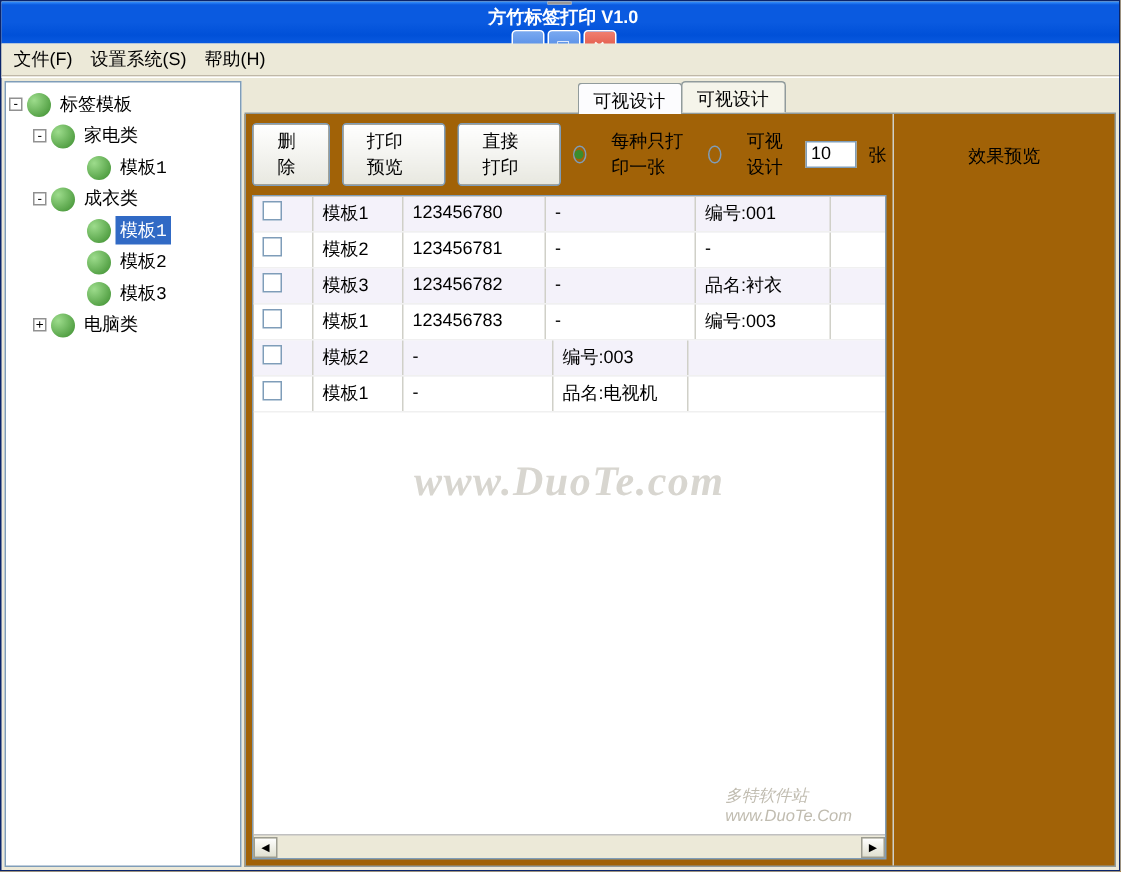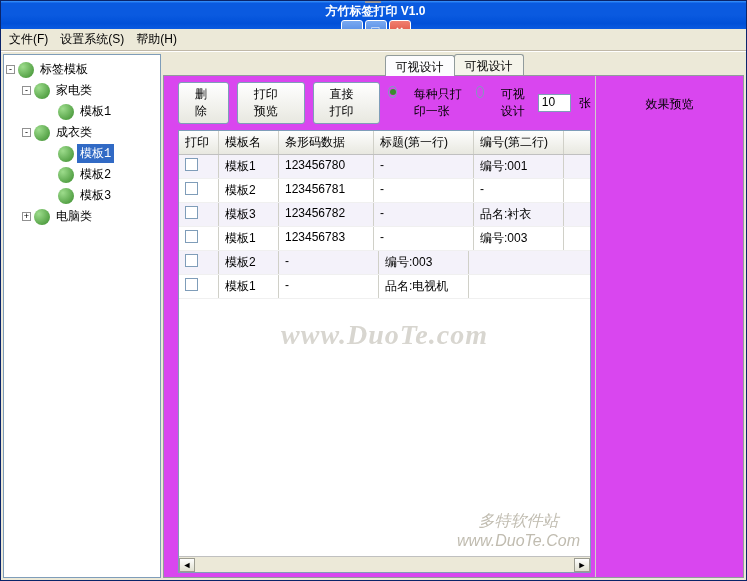--- a/index.html
+++ b/index.html
@@ -114,26 +114,25 @@
   border: 1px solid #919b9c;
   border-bottom:none;
   background:#f5f4ea;
   margin-right: -1px;
   border-radius: 3px 3px 0 0;
   position:relative;
 }
 .tab.active { background:#fcfcfe; top:1px; }
 .tab-content {
   flex:1;
-  background:#d946ef;
+  background:#a16207;
   border:1px solid #919b9c;
   border-top:none;
   display:flex;
   min-height:0;
-  padding-left:10px;
 }
 .center {
   flex:1;
   display:flex;
   flex-direction:column;
   padding: 6px 4px 4px 4px;
   min-width:0;
 }
 .toolbar {
   display:flex;
@@ -141,21 +140,21 @@
   gap:8px;
   padding-bottom:6px;
   flex-wrap:nowrap;
 }
 .btn {
   padding: 3px 16px;
   border: 1px solid #7f9db9;
   background: linear-gradient(to bottom,#fff,#e8e8e0);
   border-radius:3px;
 }
-.radio { display:flex; gap:17px; }
+.radio { display:flex; align-items:center; gap:17px; }
 .radio .r { width:12px; height:12px; border:1px solid #7f9db9; border-radius:50%; display:flex; align-items:center; justify-content:center; }
 .radio .r.sel::after{ content:""; width:6px; height:6px; background:#3a8c2c; border-radius:50%; }
 .num-input { width:44px; height:18px; border:1px solid #7f9db9; background:#fff; text-align:left; padding:0 3px; }
 .grid-wrap { flex:1; display:flex; flex-direction:column; border:1px solid #7f9db9; min-height:0;}
 .grid-head { display:flex; background:linear-gradient(to bottom,#fefefe,#e8e8e0); border-bottom:1px solid #c0c0c0; }
 .grid-head .col, .row .cell {
   padding: 3px 6px;
   border-right:1px solid #d0d0c8;
   overflow:hidden;
   white-space:nowrap;
@@ -185,25 +184,25 @@
   font-size:28px;
   font-style:italic;
   font-weight:bold;
   color:#d8d6d0;
   pointer-events:none;
   font-family: Georgia, serif;
   letter-spacing:1px;
 }
 .corner-wm {
   position:absolute;
-  right:10px; bottom:6px;
+  right:22px; bottom:6px;
   color:#c0bcb0;
   font-style:italic;
-  font-size:16px;
-  text-align:center;
+  font-size:11px;
+  text-align:left;
   pointer-events:none;
 }
 </style>
 </head>
 <body>
 
 <div class="window">
 
   <div class="titlebar">
     <span class="app-icon"></span>
@@ -285,27 +284,20 @@
             </div>
             <div class="radio">
               <span class="r"></span>
               <span>可视设计</span>
             </div>
             <div class="num-input">10</div>
             <span>张</span>
           </div>
 
           <div class="grid-wrap">
-            <div class="grid-head">
-              <div class="col c0">打印</div>
-              <div class="col c1">模板名</div>
-              <div class="col c2">条形码数据</div>
-              <div class="col c3">标题(第一行)</div>
-              <div class="col c4">编号(第二行)</div>
-            </div>
             <div class="grid-body" id="grid-body">
               <div class="row alt">
                   <div class="cell c0"><span class="checkbox"></span></div>
                   <div class="cell c1">模板1</div>
                   <div class="cell c2">123456780</div>
                   <div class="cell c3">-</div>
                   <div class="cell c4">编号:001</div>
                 </div>
                 <div class="row">
                   <div class="cell c0"><span class="checkbox"></span></div>

